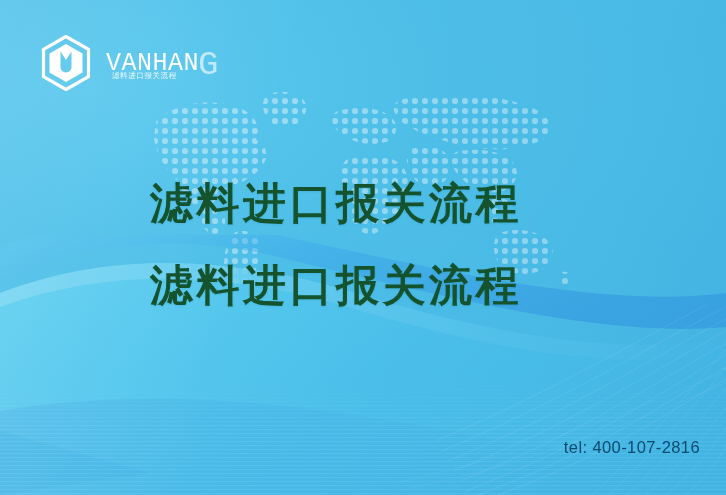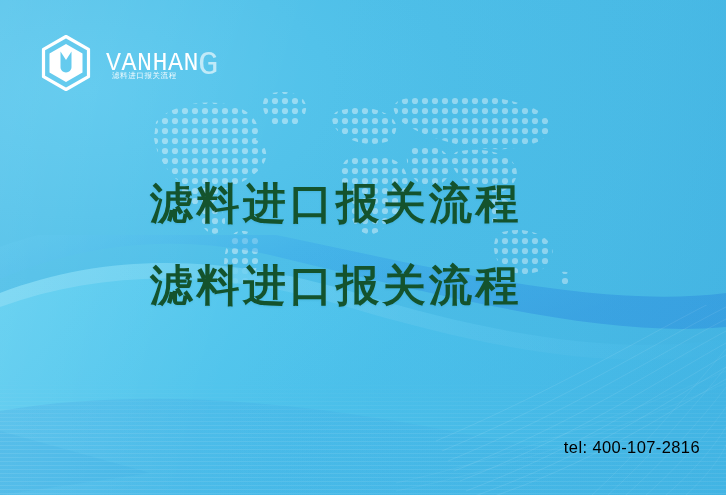--- a/index.html
+++ b/index.html
@@ -143,21 +143,21 @@
     white-space: nowrap;
     font-family: "DejaVu Sans", "Liberation Sans", sans-serif;
     text-shadow: 0 1px 2px rgba(30,120,170,0.18);
   }
 
   
   .tel {
     position: absolute;
     right: 26px;
     bottom: 38px;
-    color: #000000;
+    color: #0c4a6e;
     font-size: 16.5px;
     letter-spacing: 0.4px;
     font-family: "Liberation Sans", "DejaVu Sans", sans-serif;
     white-space: nowrap;
   }
 </style>
 </head>
 <body>
 
 <div id="poster">

